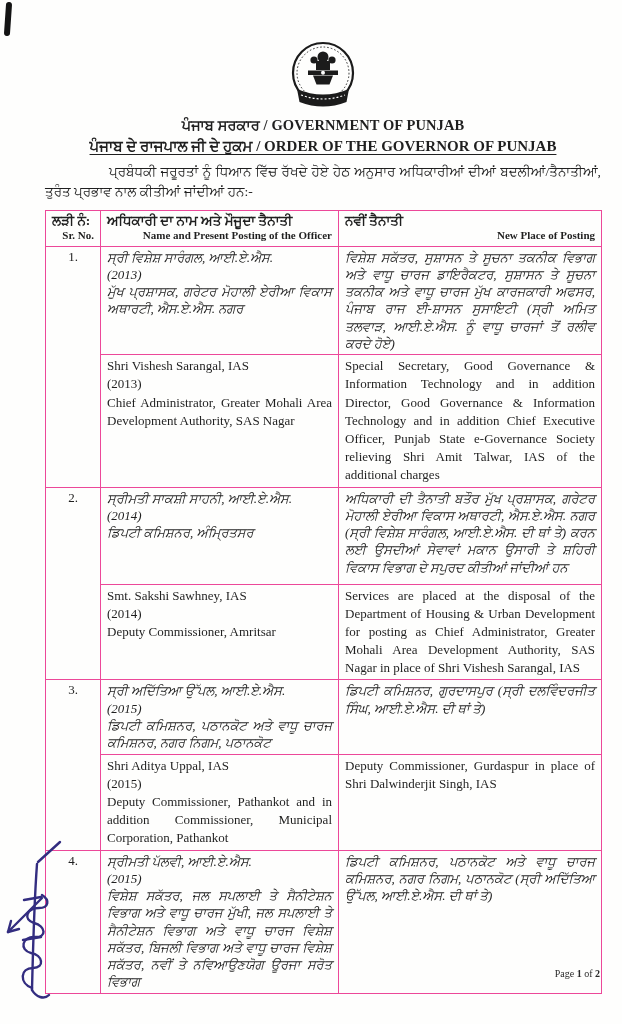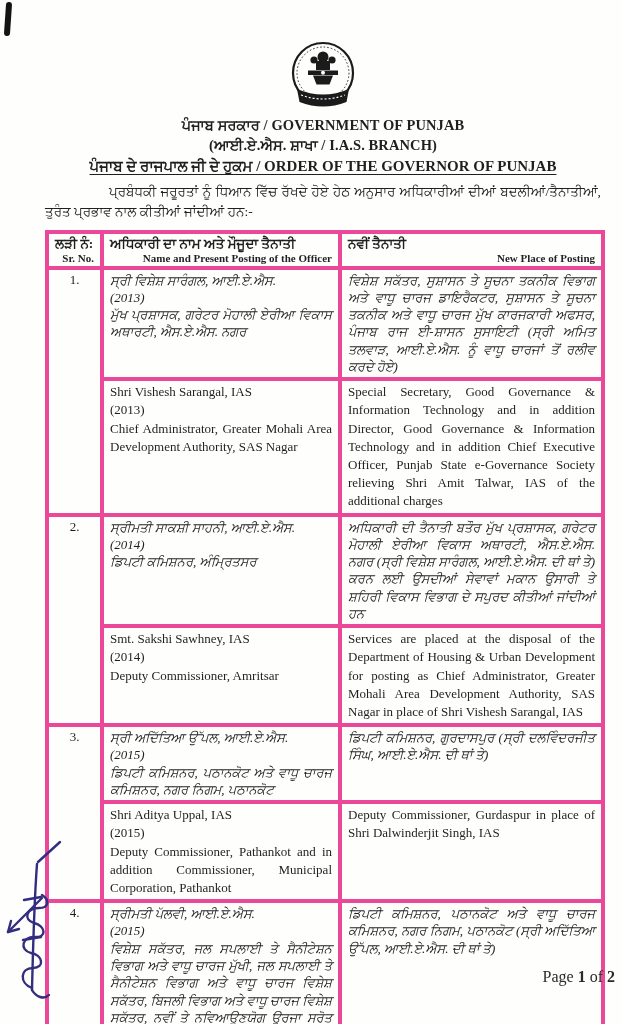--- a/index.html
+++ b/index.html
@@ -32,42 +32,42 @@
   .para-en { margin-top:3px; text-indent:86px; line-height:1.45; }
 
   table.order {
     margin-top:7px; width:556px;
     border-collapse:collapse; table-layout:fixed;
   }
   table.order col.c1 { width:55px; }
   table.order col.c2 { width:238px; }
   table.order col.c3 { width:263px; }
   table.order th, table.order td {
-    border:4px solid #ec4899;
+    border:1px solid #ec4899;
     vertical-align:top;
     padding:2px 6px 2px 6px;
   }
   table.order { border:1.5px solid #3e3e3e; }
   th .th-pa { font-size:13.5px; text-align:left; }
   th .th-en { font-size:11px; text-align:right; }
   td.sr { text-align:center; font-size:13px; padding-top:4px; }
   .cell-pa { font-size:13px; line-height:1.33; text-align:justify; white-space:pre-line;font-style:italic; }
   .cell-en { font-size:13px; line-height:1.4; text-align:justify; white-space:pre-line; }
   tr.h-hdr  { height:36px; }
   tr.h-r1pa { height:90px; }
   tr.h-r1en { height:105px; }
   tr.h-r2pa { height:97px; }
   tr.h-r2en { height:88px; }
   tr.h-r3pa { height:67px; }
   tr.h-r3en { height:80px; }
   tr.h-r4pa { height:127px; }
 
   .footer {
-    position:absolute; top:968px; right:7px;
-    font-size:16px; color:#2a2a2a;
+    position:absolute; top:968px; right:22px;
+    font-size:10px; color:#2a2a2a;
   }
   .footer b { font-weight:bold; }
 
   .signature {
     position:absolute; left:0px; top:838px; width:78px; height:178px;
   }
 </style>
 </head>
 <body>
 
@@ -89,21 +89,20 @@
         <rect x="22" y="33.5" width="30" height="4.5" fill="#1b1b1b"></rect>
         <circle cx="37" cy="35.8" r="2" fill="#ffffff"></circle>
         <path d="M27 38.5 h20 l-3.5 9 h-13 z" fill="#1b1b1b"></path>
 
         <path d="M11 52 q26 11 52 0 l-2.5 13 q-23.5 9 -47 0 z" fill="#1b1b1b"></path>
         <path d="M15 58 q22 8 44 0" fill="none" stroke="#ffffff" stroke-width="1.2" stroke-dasharray="2 2"></path>
       </svg>
     </div>
 
     <div class="hdr-line">ਪੰਜਾਬ ਸਰਕਾਰ / GOVERNMENT OF PUNJAB</div>
-    <div class="hdr-line">(ਆਈ.ਏ.ਐਸ. ਸ਼ਾਖਾ / I.A.S. BRANCH)</div>
     <div class="order-title">ਪੰਜਾਬ ਦੇ ਰਾਜਪਾਲ ਜੀ ਦੇ ਹੁਕਮ / ORDER OF THE GOVERNOR OF PUNJAB</div>
 
     <div class="para para-pa">ਪ੍ਰਬੰਧਕੀ ਜਰੂਰਤਾਂ ਨੂੰ ਧਿਆਨ ਵਿੱਚ ਰੱਖਦੇ ਹੋਏ ਹੇਠ ਅਨੁਸਾਰ ਅਧਿਕਾਰੀਆਂ ਦੀਆਂ ਬਦਲੀਆਂ/ਤੈਨਾਤੀਆਂ, ਤੁਰੰਤ ਪ੍ਰਭਾਵ ਨਾਲ ਕੀਤੀਆਂ ਜਾਂਦੀਆਂ ਹਨ:-</div>
 
     <table class="order">
       <colgroup>
           <col class="c1">
           <col class="c2">
           <col class="c3">
         </colgroup>

